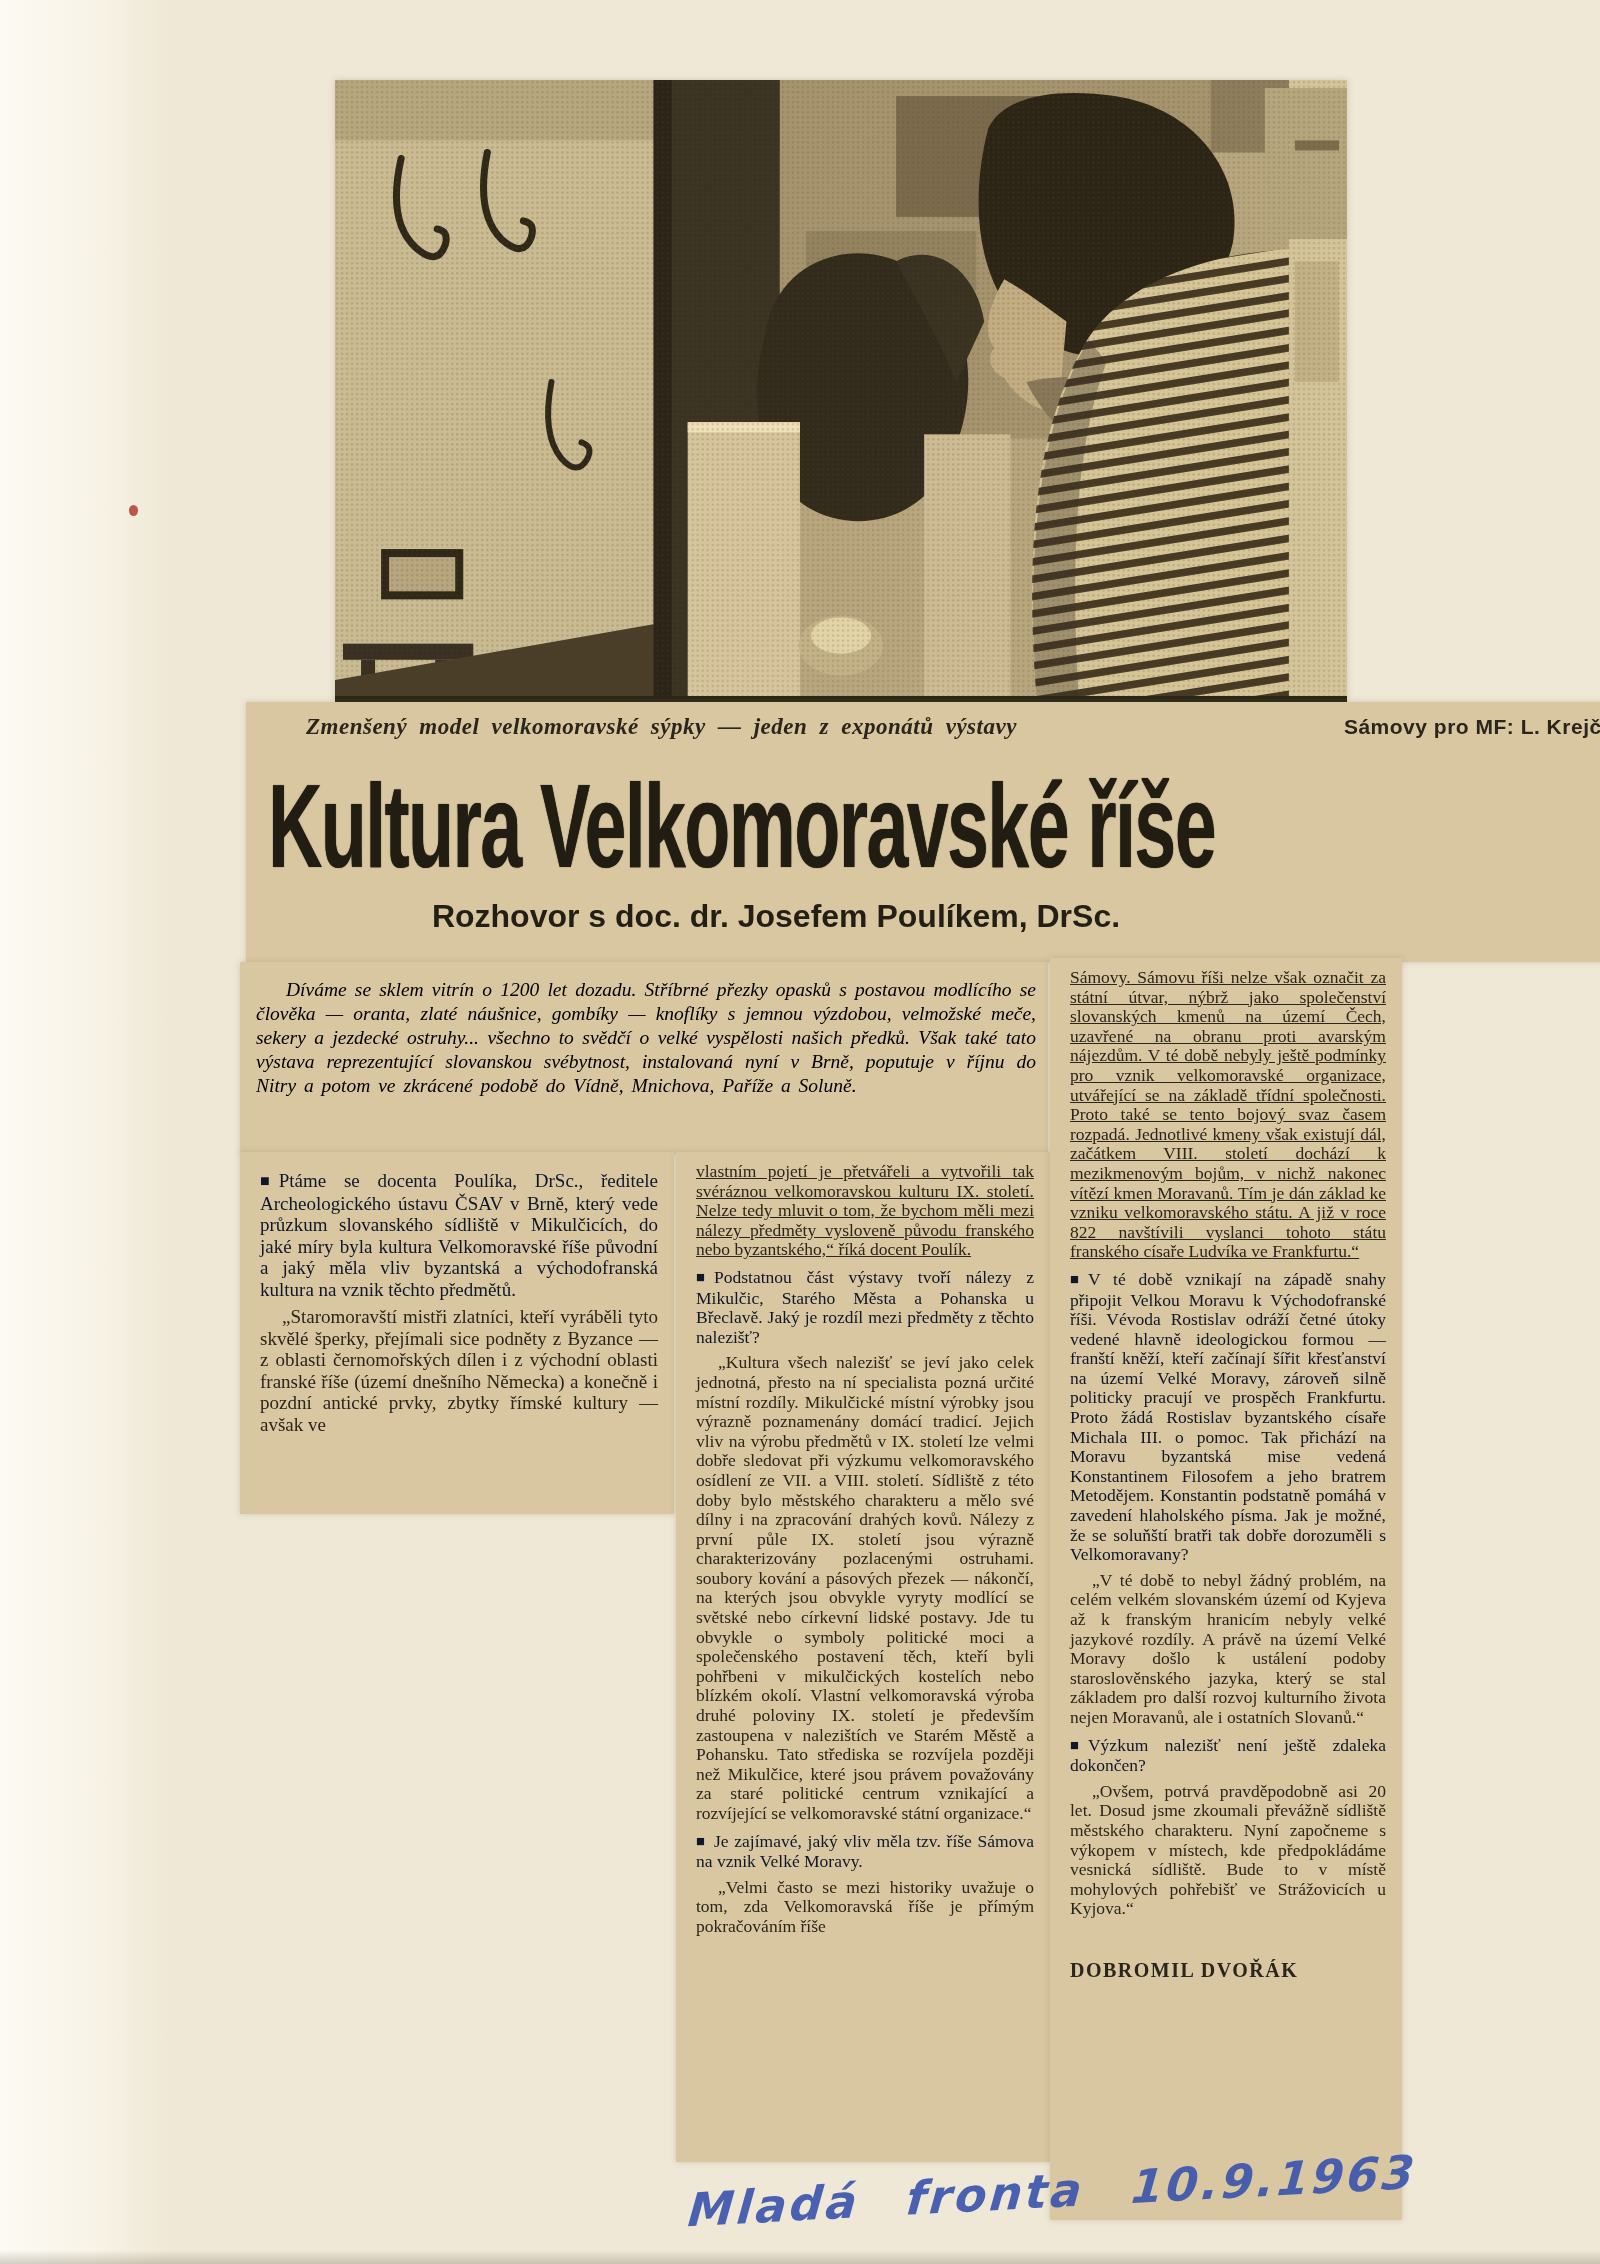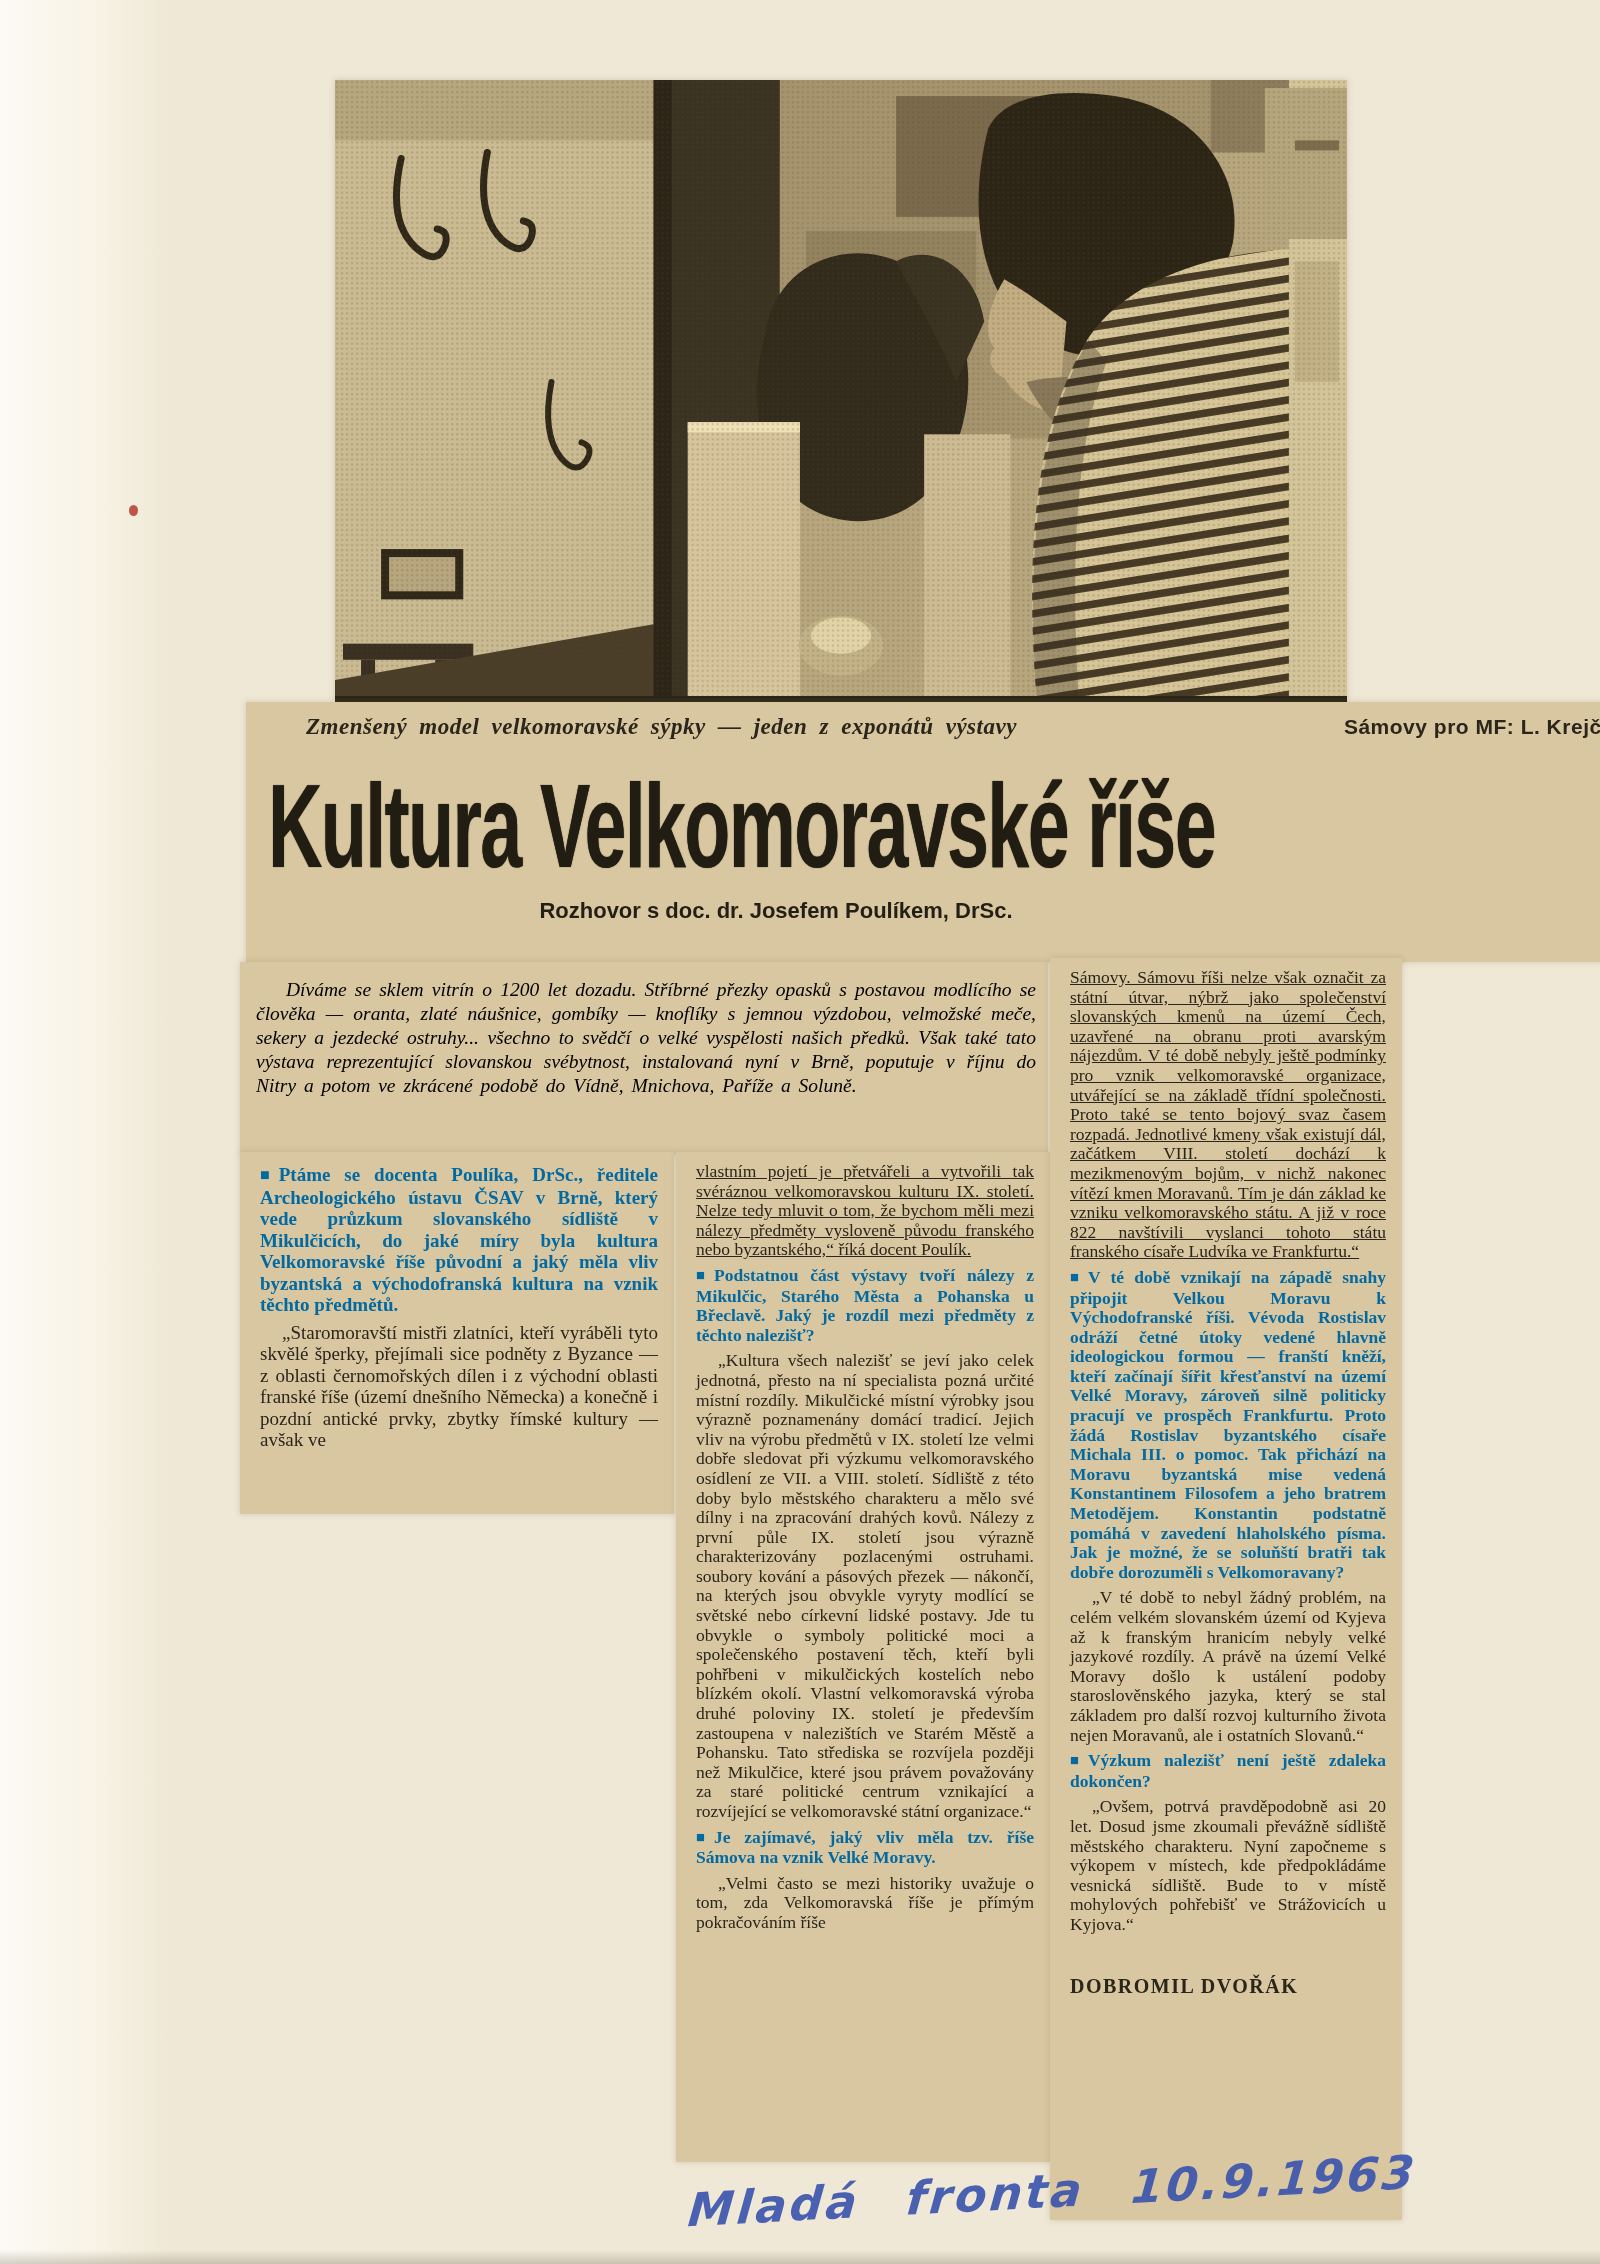--- a/index.html
+++ b/index.html
@@ -54,38 +54,38 @@
     position:absolute;left:22px;top:56px;
     font-family:"Liberation Sans", sans-serif;
     font-weight:bold;font-size:92px;letter-spacing:-2px;white-space:nowrap;
     color:#221d13;
     transform:scale(0.82,1.3);transform-origin:left top;
     text-shadow:0 0 1px #221d13;
   }
   .subtitle{
     position:absolute;left:90px;top:196px;width:880px;text-align:center;
     font-family:"Liberation Sans", sans-serif;
-    font-weight:bold;font-size:22px;color:#241f15;
+    font-weight:bold;font-size:32px;color:#241f15;
   }
   
   .lead-clip{left:240px;top:962px;width:808px;height:192px;}
   .lead{
     margin:16px 12px 0 16px;
     font-style:italic;font-size:19.5px;line-height:24px;text-align:justify;
     text-indent:30px;word-spacing:3px;color:#000000;
   }
   
   .col1-clip{left:240px;top:1152px;width:434px;height:362px;}
   .col2-clip{left:676px;top:1152px;width:374px;height:1010px;}
   .col3-clip{left:1050px;top:958px;width:352px;height:1262px;}
   .colinner{padding:10px 16px 0 20px;}
   .col1-clip .colinner{font-size:19px;line-height:21.5px;}
   .col2-clip .colinner,.col3-clip .colinner{font-size:17.5px;line-height:19.6px;}
   .colinner p{margin:0 0 6px 0;text-align:justify;color:#2b261b;}
-  p.q{font-weight:bold;margin-top:2px;color:#0369a1;}
+  p.q{font-weight:normal;margin-top:8px;color:#0f172a;}
   p.a{text-indent:22px;}
   p.acont{text-indent:0;text-decoration:underline;}
   .qm{
     display:inline-block;
     font-size:.85em;
     margin-right:9px;
     transform:translateY(-1px);
   }
   .signature{
     margin-top:42px !important;

